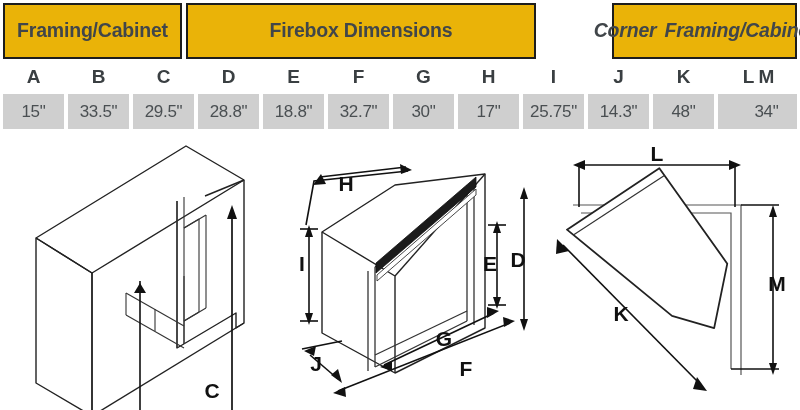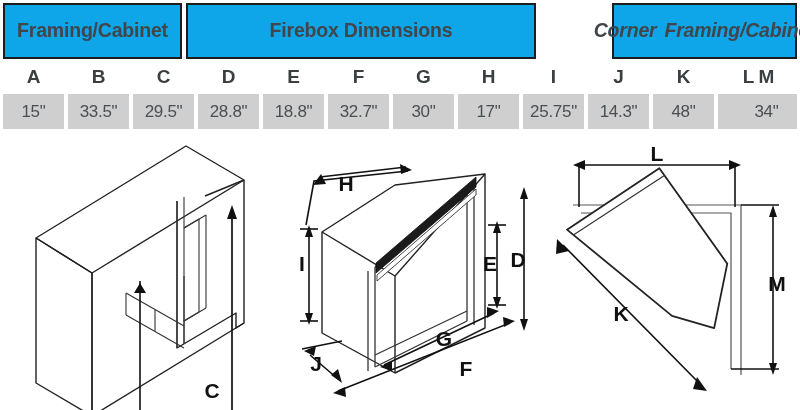--- a/index.html
+++ b/index.html
@@ -12,21 +12,21 @@
     position:relative;
   }
   #page{position:absolute;left:0;top:0;width:800px;height:410px;}
 
   
   .spec-table{position:absolute;left:0;top:0;width:800px;height:133px;}
 
   .group-row{position:absolute;left:0;top:0;height:62px;width:800px;}
   .group-cell{
     position:absolute;top:3px;height:56px;
-    background:#0ea5e9;
+    background:#eab308;
     border:2px solid #1d1d1d;
     box-sizing:border-box;
     display:flex;align-items:center;justify-content:center;
     text-align:center;
     font-size:19.5px;font-weight:bold;color:#41464a;
     line-height:1.08;
     letter-spacing:-0.2px;
   }
   .group-cell span{display:block;padding:0 4px;}
 

